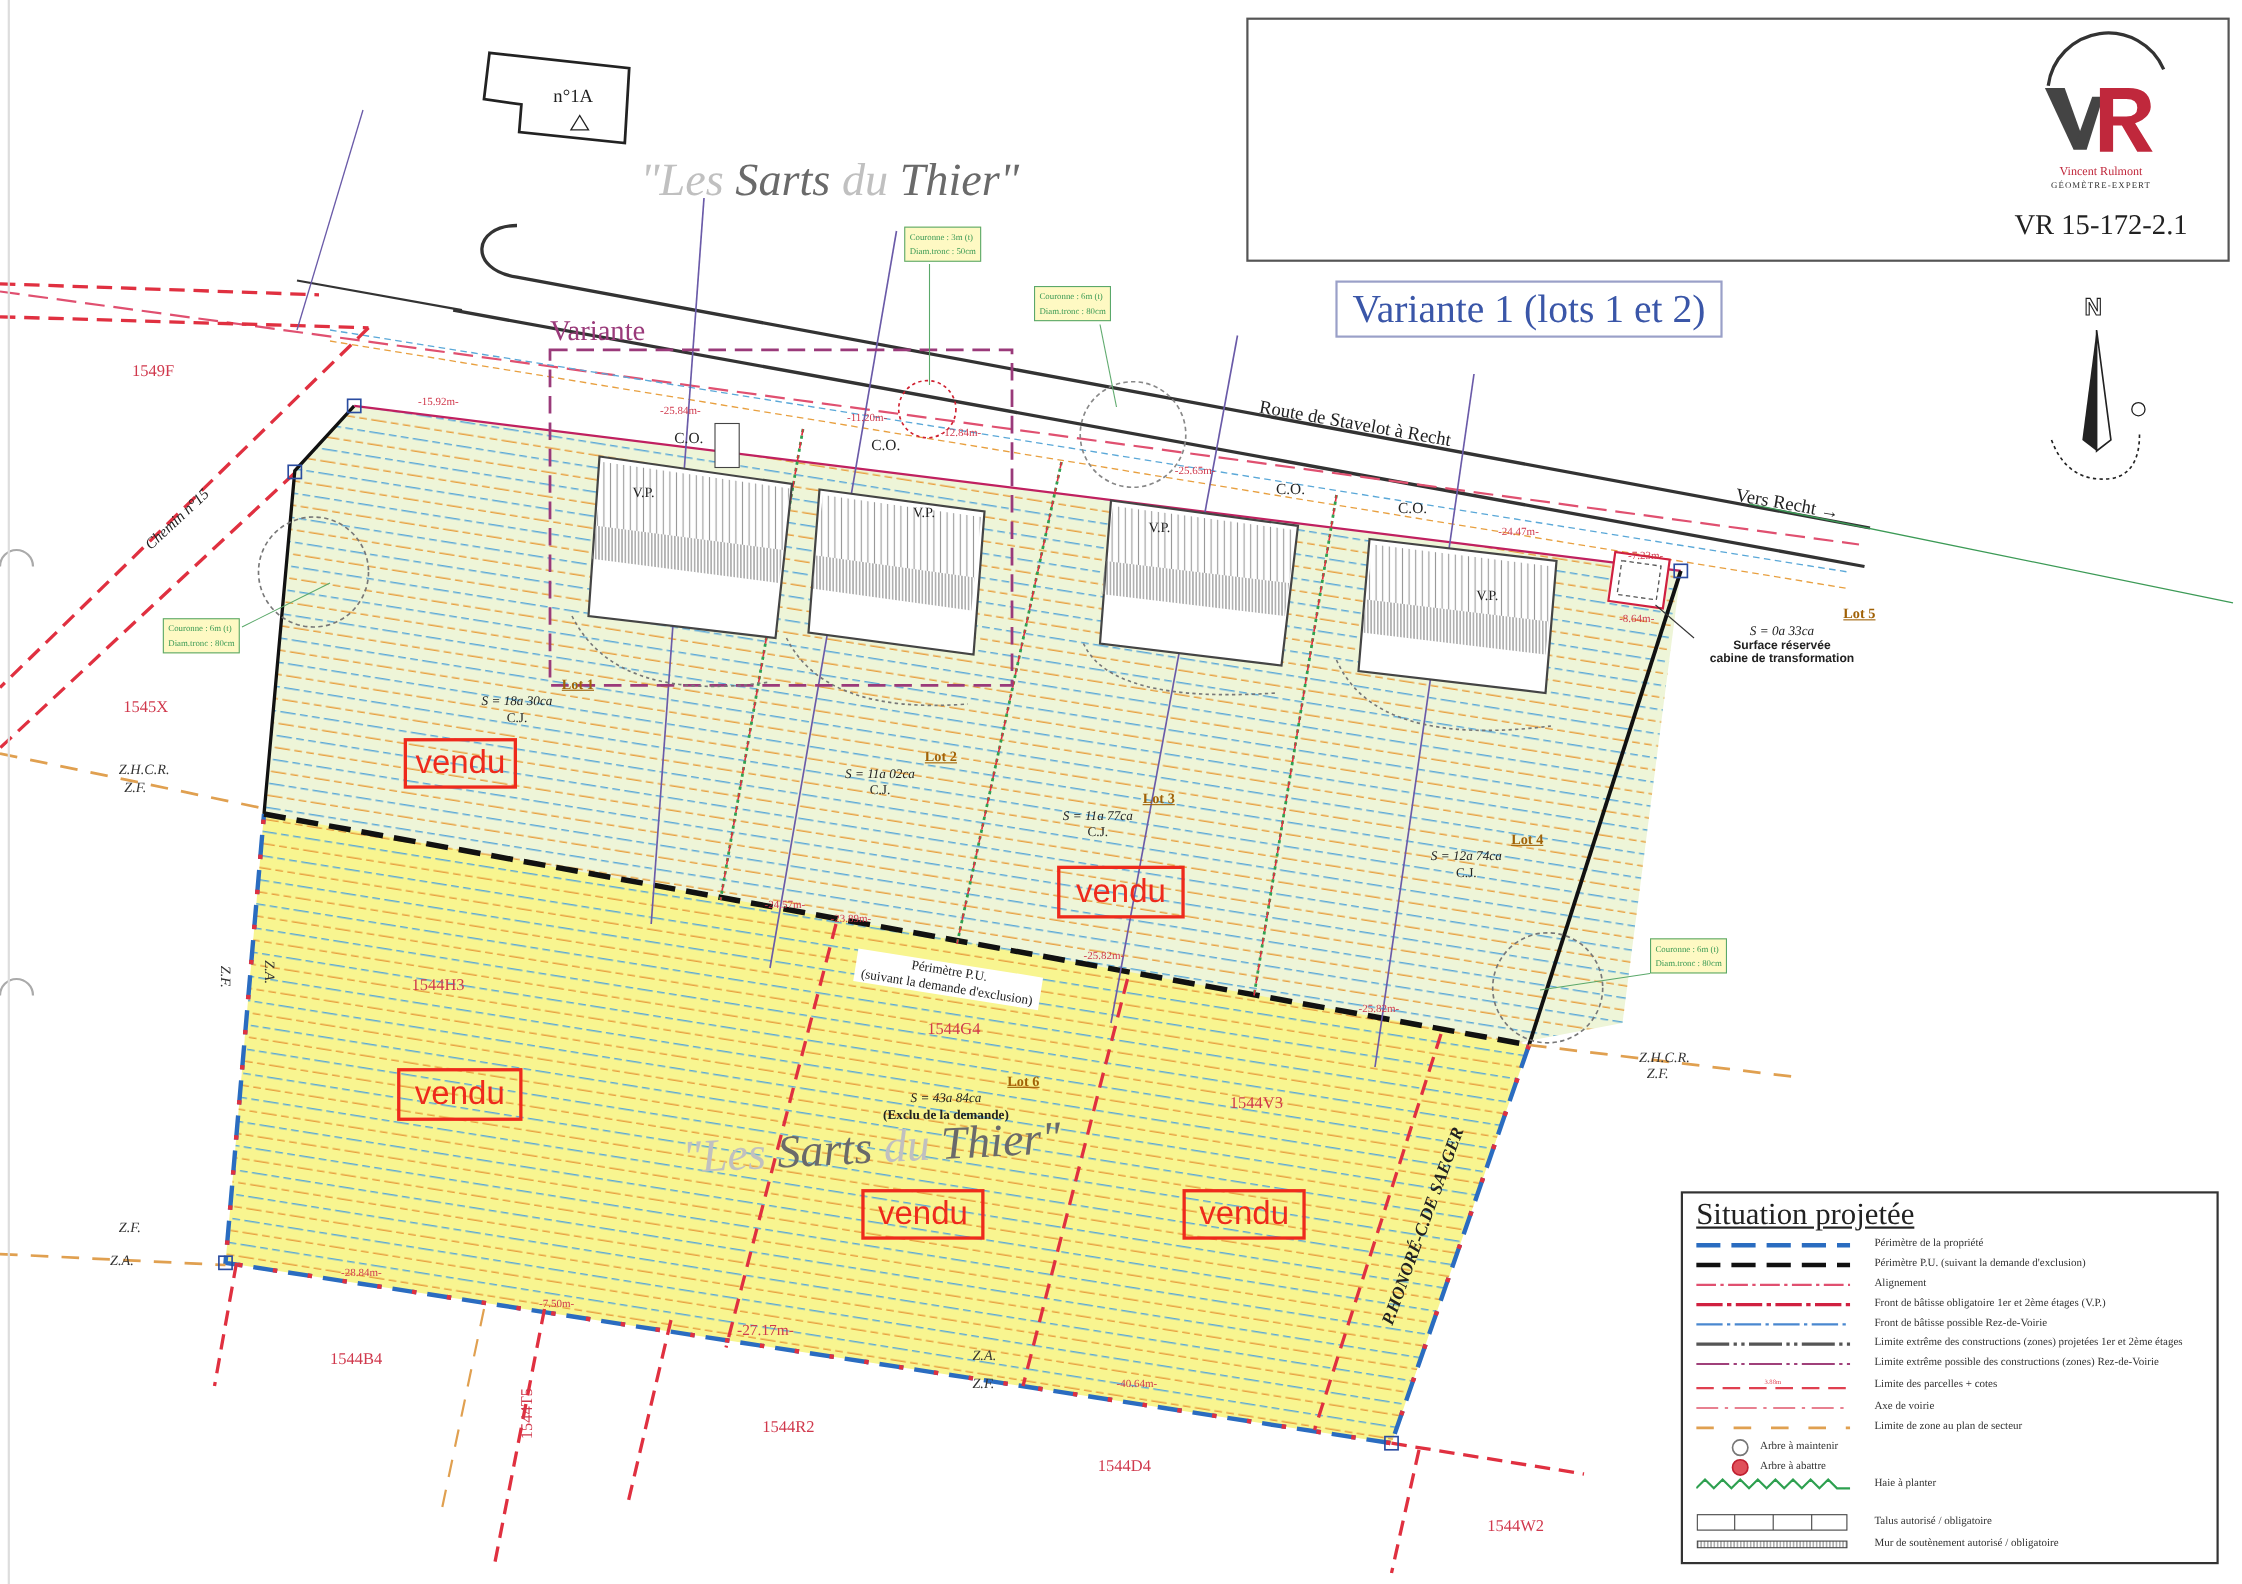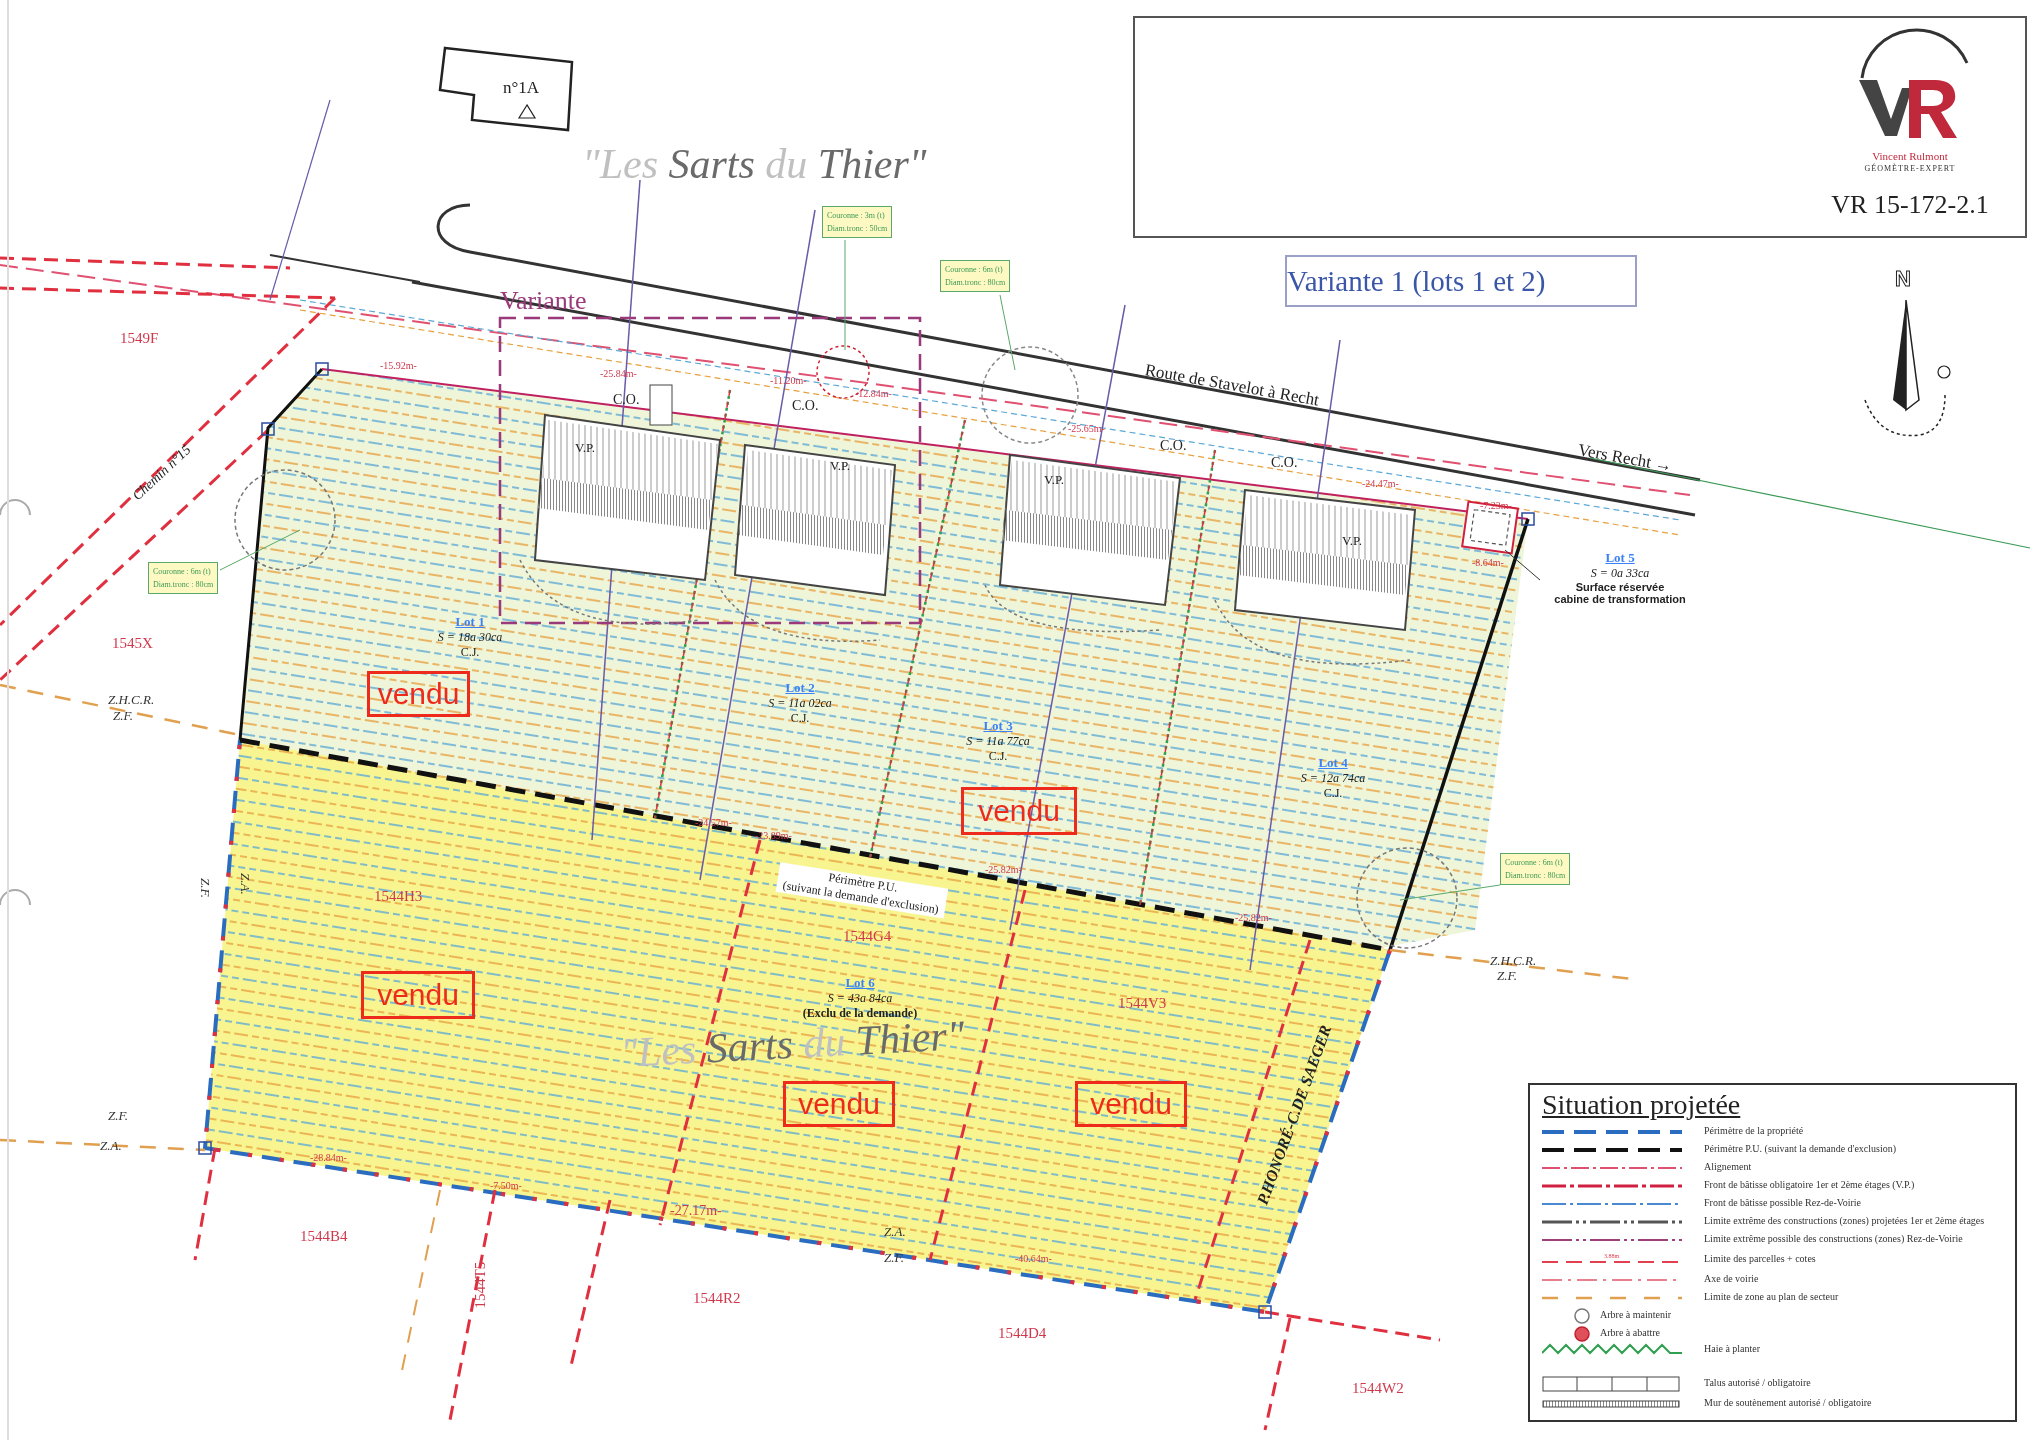--- a/index.html
+++ b/index.html
@@ -11,31 +11,31 @@
   .tb-row1 { position:absolute; left:0; top:0; width:660px; height:124px; border-bottom:2px solid #555; }
   .tb-title { position:absolute; left:0; top:8px; width:660px; text-align:center; font-size:32px; color:#222; }
   .tb-sub { position:absolute; left:0; top:78px; width:660px; text-align:center; font-size:27px; color:#222; }
   .tb-plan { position:absolute; left:36px; top:130px; font-size:36px; color:#222; }
   .tb-scale { position:absolute; left:36px; top:172px; font-size:24px; color:#222; }
   .tb-date { position:absolute; left:520px; top:174px; font-size:24px; color:#222; }
   .tb-logo { position:absolute; left:662px; top:0; width:226px; height:218px; }
   .tb-ref { position:absolute; left:0; top:172px; width:226px; text-align:center; font-size:26px; color:#222; }
   .logo-name { position:absolute; left:0; top:132px; width:226px; text-align:center; font-size:11px; color:#c0283c; }
   .logo-sub { position:absolute; left:0; top:146px; width:226px; text-align:center; font-size:8px; color:#333; letter-spacing:1px; }
-  .variante1 { position:absolute; left:1285px; top:255px; width:348px; height:48px; border:2px solid #9aa0c8; color:#3a56a8; font-size:29px; line-height:48px; background:#fff; }
+  .variante1 { position:absolute; left:1214px; top:255px; width:348px; height:48px; border:2px solid #9aa0c8; color:#3a56a8; font-size:36px; text-align:center; line-height:48px; background:#fff; }
   .vendu { position:absolute; border:3px solid #ee2a1c; color:#ee2a1c; font-family:"Liberation Sans", sans-serif; font-size:30px; text-align:center; background:rgba(255,255,255,0.0); }
   .legend { position:absolute; left:1528px; top:1083px; width:485px; height:335px; border:2px solid #333; background:#fff; }
   .legend-title { position:absolute; left:12px; top:4px; font-size:28px; color:#222; text-decoration:underline; }
   .lg-row { position:absolute; left:12px; height:18px; width:470px; }
   .lg-sample { position:absolute; left:0; top:0; width:140px; height:18px; }
   .lg-text { position:absolute; left:162px; top:2px; font-size:10px; color:#333; white-space:nowrap; }
   .lbl { position:absolute; white-space:nowrap; }
   .parcel { color:#d0384c; font-size:15px; }
   .zone { color:#333; font-size:13px; font-style:italic; }
-  .lot-h { font-size:13px; font-weight:bold; text-decoration:underline; text-align:center; color:#3b82f6; }
+  .lot-h { font-size:13px; font-weight:bold; text-decoration:underline; text-align:right; color:#a16207; }
   .lot-s { font-size:12px; font-style:italic; text-align:center; color:#222; }
   .lot-c { font-size:12px; text-align:center; color:#222; }
   .tree-box { position:absolute; border:1.5px solid #5aa86a; background:#fef9c3; color:#3c9a56; font-size:8px; padding:2px 4px; line-height:13px; }
   .watermark { position:absolute; font-size:42px; font-style:italic; color:#6a6a6a; white-space:nowrap; }
   .watermark .light { color:#c0c0c0; }
 </style>
 </head>
 <body>
 
 <svg id="plan" viewBox="0 0 2038 1440" xmlns="http://www.w3.org/2000/svg">

